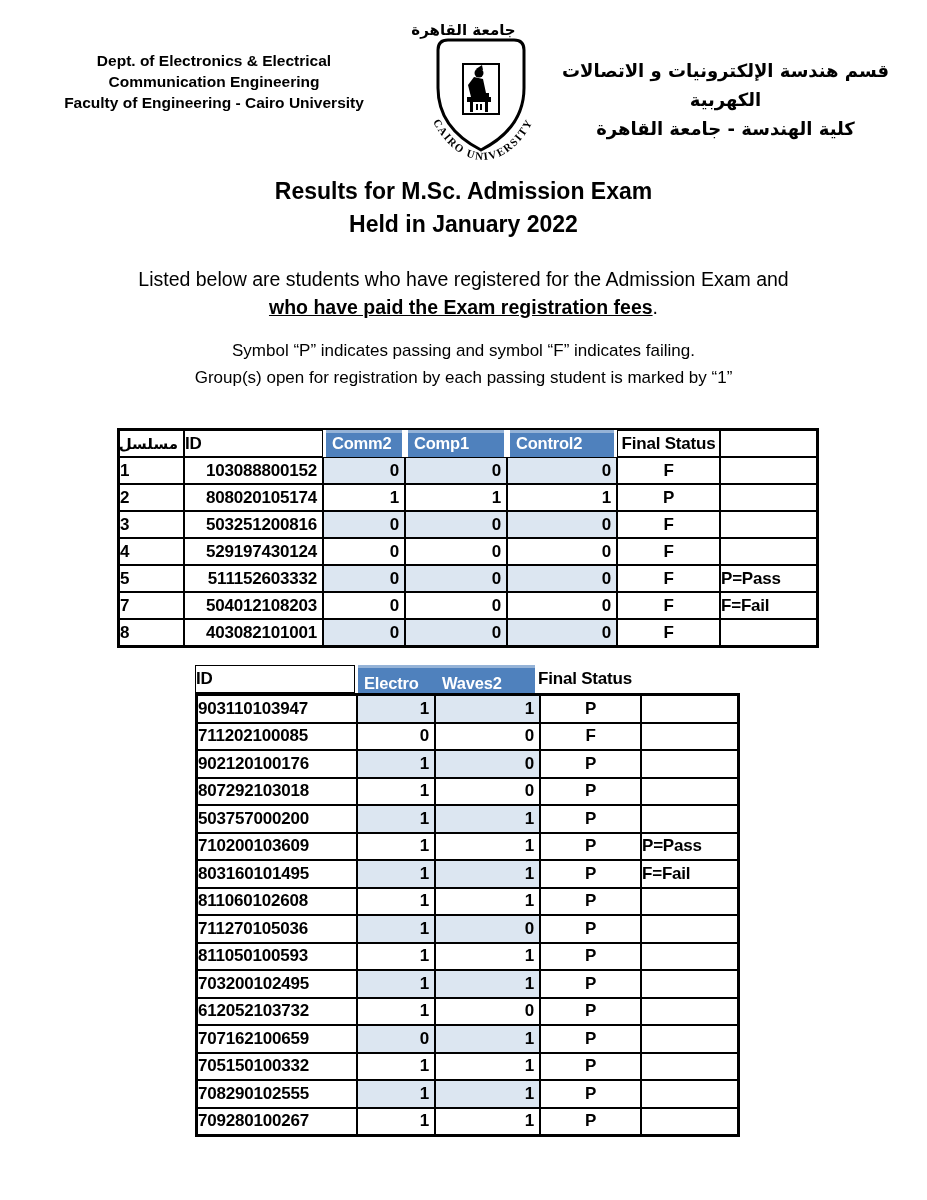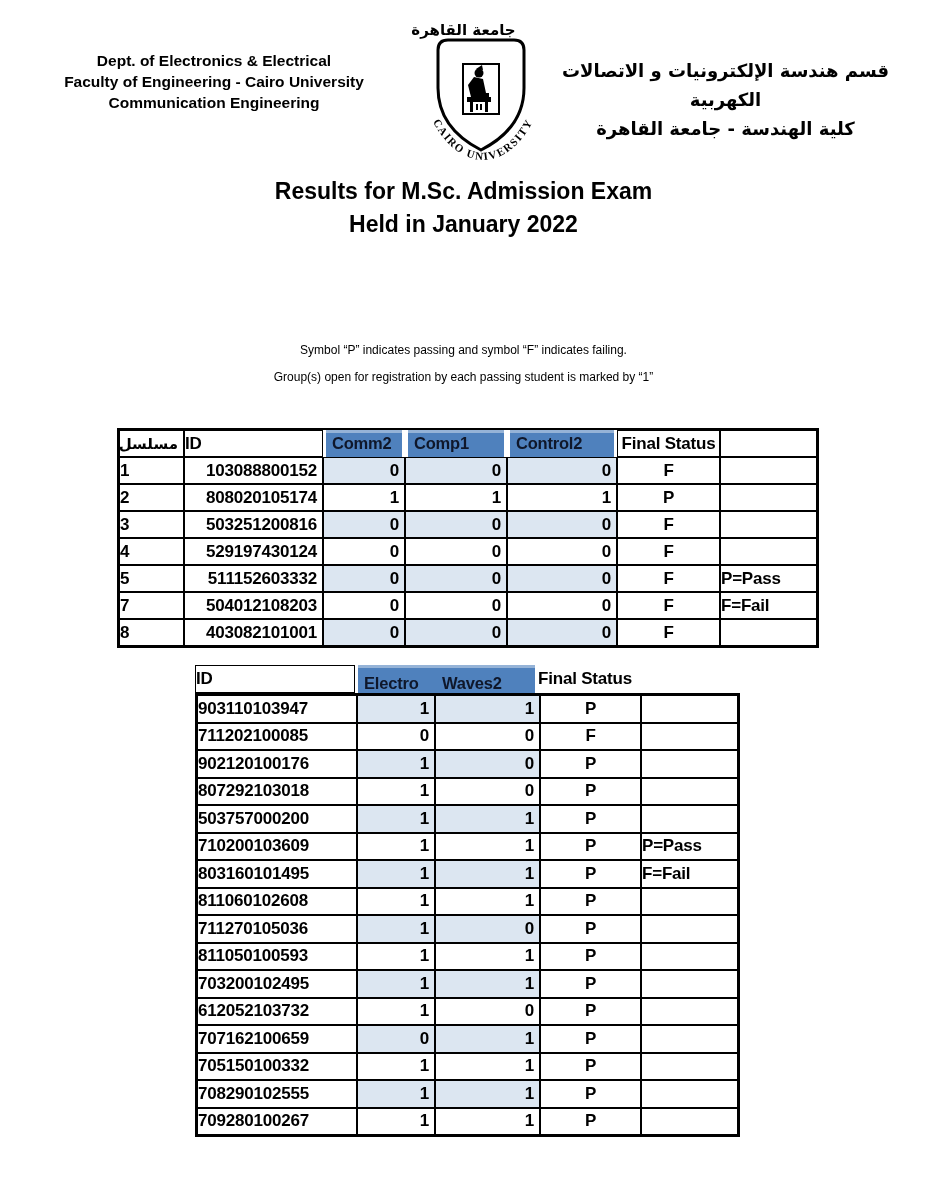--- a/index.html
+++ b/index.html
@@ -31,21 +31,21 @@
     position:absolute; top:175px; left:0; width:100%;
     text-align:center; font-weight:bold; font-size:23px; line-height:33px;
   }
   .intro {
     position:absolute; top:265px; left:0; width:100%;
     text-align:center; font-size:19.5px; line-height:28px;
   }
   .intro .ul { font-weight:bold; text-decoration:underline; }
   .notes {
     position:absolute; top:337px; left:0; width:100%;
-    text-align:center; font-size:12px; line-height:27px;
+    text-align:center; font-size:17px; line-height:27px;
   }
   
   .t1 {
     position:absolute; left:117px; top:428px;
     display:grid;
     grid-template-columns:65px 139px 82px 102px 110px 103px 97px;
     grid-auto-rows:27px;
     border:2px solid #000;
     background:#fff;
   }
@@ -66,40 +66,40 @@
     box-sizing:border-box; display:flex; align-items:center;
     font-weight:bold; font-size:17px; letter-spacing:-0.2px;
     white-space:nowrap; overflow:hidden;
   }
   .bd  { border:1.5px solid #000; }
   .al  { justify-content:flex-start; padding-left:0; }
   .ar  { justify-content:flex-end;  padding-right:5px; }
   .ac  { justify-content:center; }
   .shade { background:var(--row-shade, #DCE6F1); }
   .blue {
-    background:var(--header-blue, #4F81BD); color:#0f172a;
+    background:var(--header-blue, #4F81BD); color:#ffffff;
     border-left:3px solid #fff; border-right:3px solid #fff;
     box-shadow:inset 0 3px 0 var(--header-blue-light, #95B3D7);
     padding-left:6px; font-size:16.5px;
   }
   .blue2 { display:flex; align-items:flex-end; }
   .blue2 .g1 { display:inline-block; width:78px; }
   .arabic { font-family:"DejaVu Sans", sans-serif; font-size:15px; letter-spacing:0; }
 </style>
 </head>
 <body>
 
 <div class="page">
 
   <div class="top-arabic">جامعة القاهرة</div>
 
   <div class="dept-en">
     <div>Dept. of Electronics &amp; Electrical</div>
+    <div>Communication Engineering</div>
     <div>Faculty of Engineering - Cairo University</div>
-    <div>Communication Engineering</div>
   </div>
 
   <div class="dept-ar">
     <div>قسم هندسة الإلكترونيات و الاتصالات الكهربية</div>
     <div>كلية الهندسة - جامعة القاهرة</div>
   </div>
 
   <svg class="logo-svg" width="134" height="140" viewBox="0 0 134 140">
     <path d="M 32,12 L 98,12 Q 108,12 108,22 L 108,60 Q 108,100 65,122 Q 22,100 22,60 L 22,22 Q 22,12 32,12 Z" fill="none" stroke="#000" stroke-width="3"></path>
     <rect x="47" y="36" width="36" height="50" fill="none" stroke="#000" stroke-width="2"></rect>
@@ -117,20 +117,24 @@
     <text font-size="11" font-weight="bold" letter-spacing="1.5" font-family="Liberation Serif, serif" fill="#000">
       <textPath href="#seal-arc" startOffset="50%" text-anchor="middle">CAIRO UNIVERSITY</textPath>
     </text>
   </svg>
 
   <div class="doc-title">
     <div>Results for M.Sc. Admission Exam</div>
     <div>Held in January 2022</div>
   </div>
 
+  <div class="intro">
+    <div>Listed below are students who have registered for the Admission Exam and</div>
+    <div><span class="ul">who have paid the Exam registration fees</span><span>.</span></div>
+  </div>
 
   <div class="notes">
     <div>Symbol “P” indicates passing and symbol “F” indicates failing.</div>
     <div>Group(s) open for registration by each passing student is marked by “1”</div>
   </div>
 
   <div class="t1">
       <div class="cl bd ar arabic">مسلسل</div>
       <div class="cl bd al">ID</div>
       <div class="cl blue">Comm2</div>

